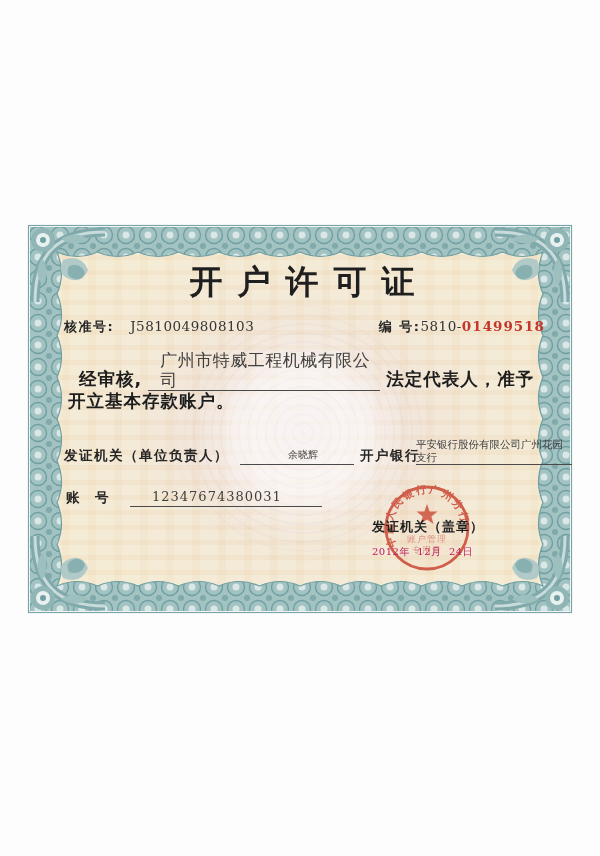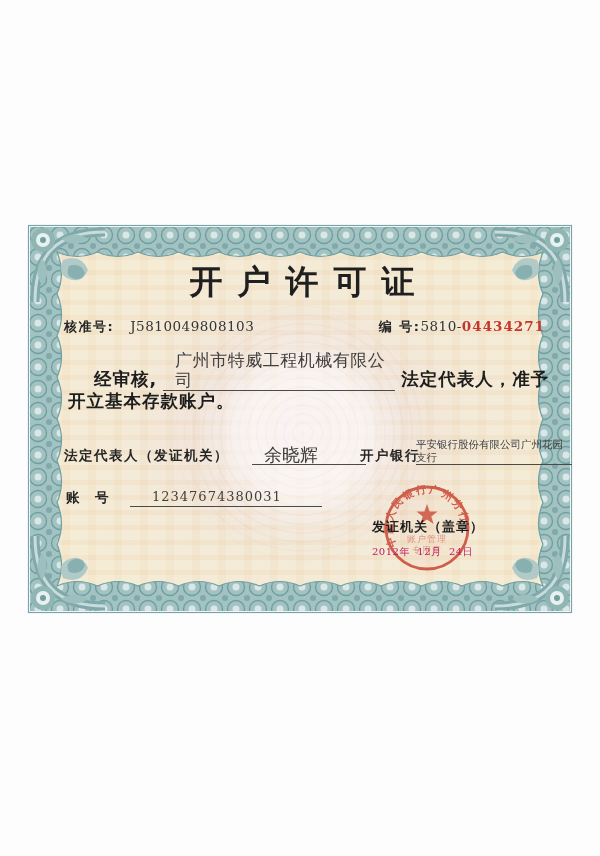--- a/index.html
+++ b/index.html
@@ -50,37 +50,37 @@
   .lbl{font-weight:700;font-size:13px;letter-spacing:1.5px;color:#262626;}
   .val{font-family:"DejaVu Serif",serif;font-size:13.5px;color:#343434;letter-spacing:0.5px;}
   .approval .val{margin-left:16px;}
   .serial .val{}
   .serial .red{color:#c4372a;font-weight:700;letter-spacing:1px;}
   .body1{
     position:absolute;top:126px;left:42px;right:16px;
     display:flex;align-items:flex-end;
   }
   .big{font-weight:700;font-size:17.5px;letter-spacing:1px;color:#1d1d1d;line-height:24px;}
-  .body1 .big.prefix{margin-left:25px;}
+  .body1 .big.prefix{margin-left:10px;}
   .fill-line{
     border-bottom:1.5px solid #4a4a4a;
     font-family:"DejaVu Serif",serif;color:#3f3f3f;
   }
   .company-line{
     flex:0 0 232px;margin:0 6px;min-height:22px;
     font-size:17px;line-height:20px;padding-left:12px;letter-spacing:0.5px;
     box-sizing:border-box;
   }
   .body2{position:absolute;top:165px;left:41px;}
   .row3{position:absolute;top:208px;left:37px;right:20px;height:36px;}
   .row3 .lbl,.row4 .lbl{font-size:13.5px;}
   .rep-label{position:absolute;left:0;bottom:3px;}
   .rep-line{
-    position:absolute;left:188px;bottom:3px;width:114px;
-    font-size:18px;line-height:18px;padding-left:12px;box-sizing:border-box;
+    position:absolute;left:176px;bottom:3px;width:114px;
+    font-size:10px;line-height:18px;padding-left:12px;box-sizing:border-box;text-align:center;
   }
   .bank-label{position:absolute;left:296px;bottom:3px;font-size:14px;letter-spacing:1.5px;}
   .bank-line{
     position:absolute;left:352px;bottom:3px;width:156px;
     font-size:10.5px;line-height:12.5px;padding-bottom:1px;box-sizing:border-box;
   }
   .row4{position:absolute;top:258px;left:39px;height:28px;}
   .acc-label{position:absolute;left:0;bottom:3px;letter-spacing:2px;}
   .acc-line{
     position:absolute;left:64px;bottom:3px;width:192px;
@@ -148,34 +148,34 @@
 
   <div class="content">
 
     <div class="title">开户许可证</div>
 
     <div class="meta-row">
       <div class="approval">
         <span class="lbl ws-pre">核准号:</span><span class="val">J5810049808103</span>
       </div>
       <div class="serial">
-        <span class="lbl ws-pre">编 号:</span><span class="val">5810-</span><span class="val red">04434271</span>
+        <span class="lbl ws-pre">编 号:</span><span class="val">5810-</span><span class="val red">01499518</span>
       </div>
     </div>
 
     <div class="body1">
       <span class="big prefix">经审核,</span>
       <span class="fill-line company-line">广州市特威工程机械有限公司</span>
       <span class="big">法定代表人，准予</span>
     </div>
 
     <div class="body2 big">开立基本存款账户。</div>
 
     <div class="row3">
-      <span class="lbl rep-label">法定代表人（发证机关）</span>
+      <span class="lbl rep-label">发证机关（单位负责人）</span>
       <span class="fill-line rep-line">余晓辉</span>
       <span class="lbl bank-label">开户银行</span>
       <span class="fill-line bank-line">平安银行股份有限公司广州花园支行</span>
     </div>
 
     <div class="row4">
       <span class="lbl acc-label ws-pre">账  号</span>
       <span class="fill-line acc-line">12347674380031</span>
     </div>
 

